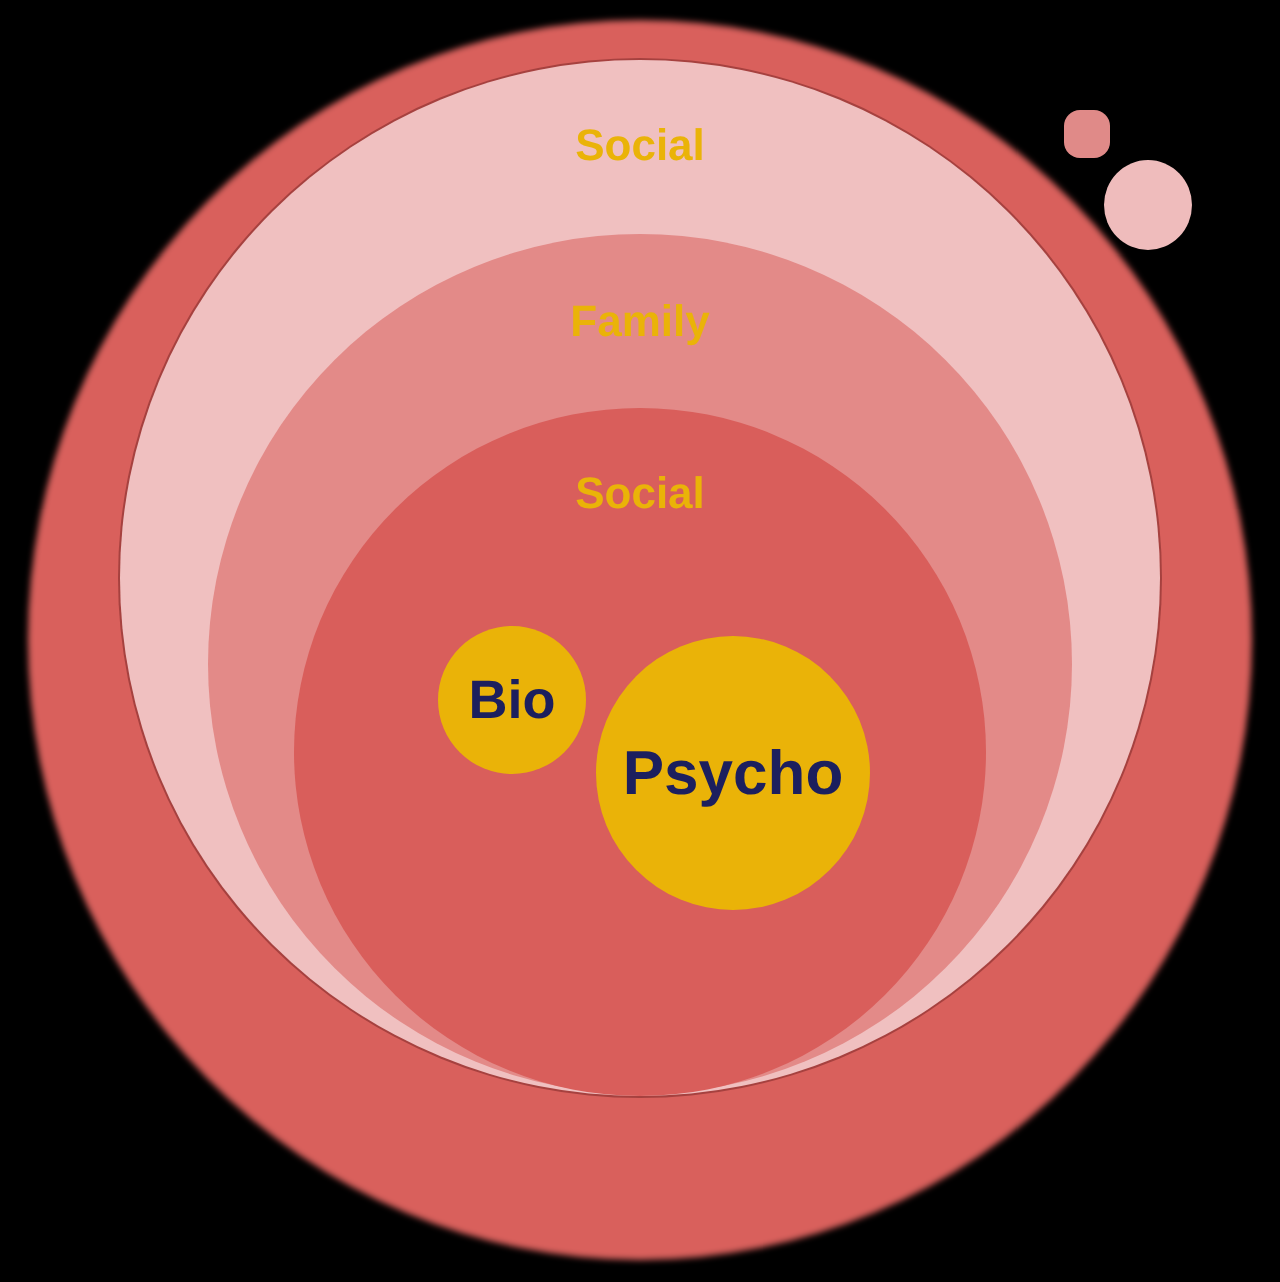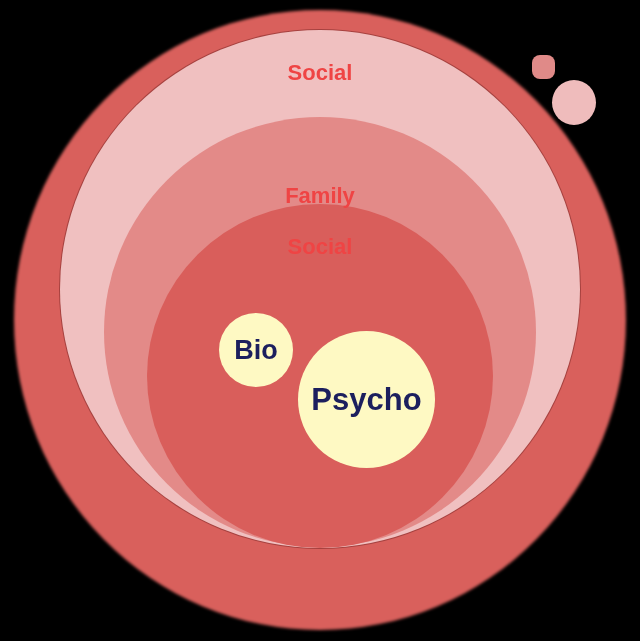--- a/index.html
+++ b/index.html
@@ -10,42 +10,42 @@
     background: radial-gradient(circle at 50% 50%, #d9605c 0%, #d9605c 82%, #e47a6e 90%, #e59a90 96%, rgba(230,160,150,0) 100%);
     filter: blur(1.5px);
   }
   .outer-rim {
     left:8px; top:4px; width:624px; height:632px;
     background: radial-gradient(circle at 50% 50%, rgba(0,0,0,0) 90%, rgba(240,140,120,0.6) 95%, rgba(200,200,200,0.35) 98%, rgba(0,0,0,0) 100%);
   }
   .social { left:60px; top:30px; width:520px; height:518px; background:#f0c0c0; box-shadow: 0 0 0 1px rgba(90,20,20,0.4); }
   .family { left:104px; top:117px; width:432px; height:430px; background:#e38a88; }
   .human  { left:147px; top:204px; width:346px; height:344px; background:#d95e5b; }
-  .label { position:absolute; left:0; width:640px; text-align:center; color:#ef4444; font-weight:bold; font-size:22px; }
-  .bubble { position:absolute; border-radius:50%; background:#fef9c3; display:flex; align-items:center; justify-content:center; color:#1c1f5e; font-weight:bold; }
+  .label { position:absolute; left:0; width:640px; text-align:center; color:#eab308; font-weight:bold; font-size:22px; }
+  .bubble { position:absolute; border-radius:50%; background:#eab308; display:flex; align-items:center; justify-content:center; color:#1c1f5e; font-weight:bold; }
   .bio { left:219px; top:313px; width:74px; height:74px; font-size:27px; }
-  .psycho { left:298px; top:331px; width:137px; height:137px; font-size:31px; }
+  .psycho { left:298px; top:318px; width:137px; height:137px; font-size:31px; }
   .deco1 { position:absolute; left:532px; top:55px; width:23px; height:24px; border-radius:8px; background:#e08a88; }
   .deco2 { position:absolute; left:552px; top:80px; width:44px; height:45px; border-radius:50%; background:#efbcbc; }
 </style>
 </head>
 <body>
 
 <div class="layer outer-rim"></div>
 <div class="layer outer"></div>
 
 <div class="deco1"></div>
 <div class="deco2"></div>
 
 <div class="layer social"></div>
 <div class="layer family"></div>
 <div class="layer human"></div>
 
 <div class="label" style="top:60px;">Social</div>
-<div class="label" style="top:148px;margin-top:35px;">Family</div>
+<div class="label" style="top:148px;">Family</div>
 <div class="label" style="top:234px;">Social</div>
 
 <div class="bubble bio">
   <span>Bio</span>
 </div>
 <div class="bubble psycho">
   <span>Psycho</span>
 </div>
 
 </body></html>

